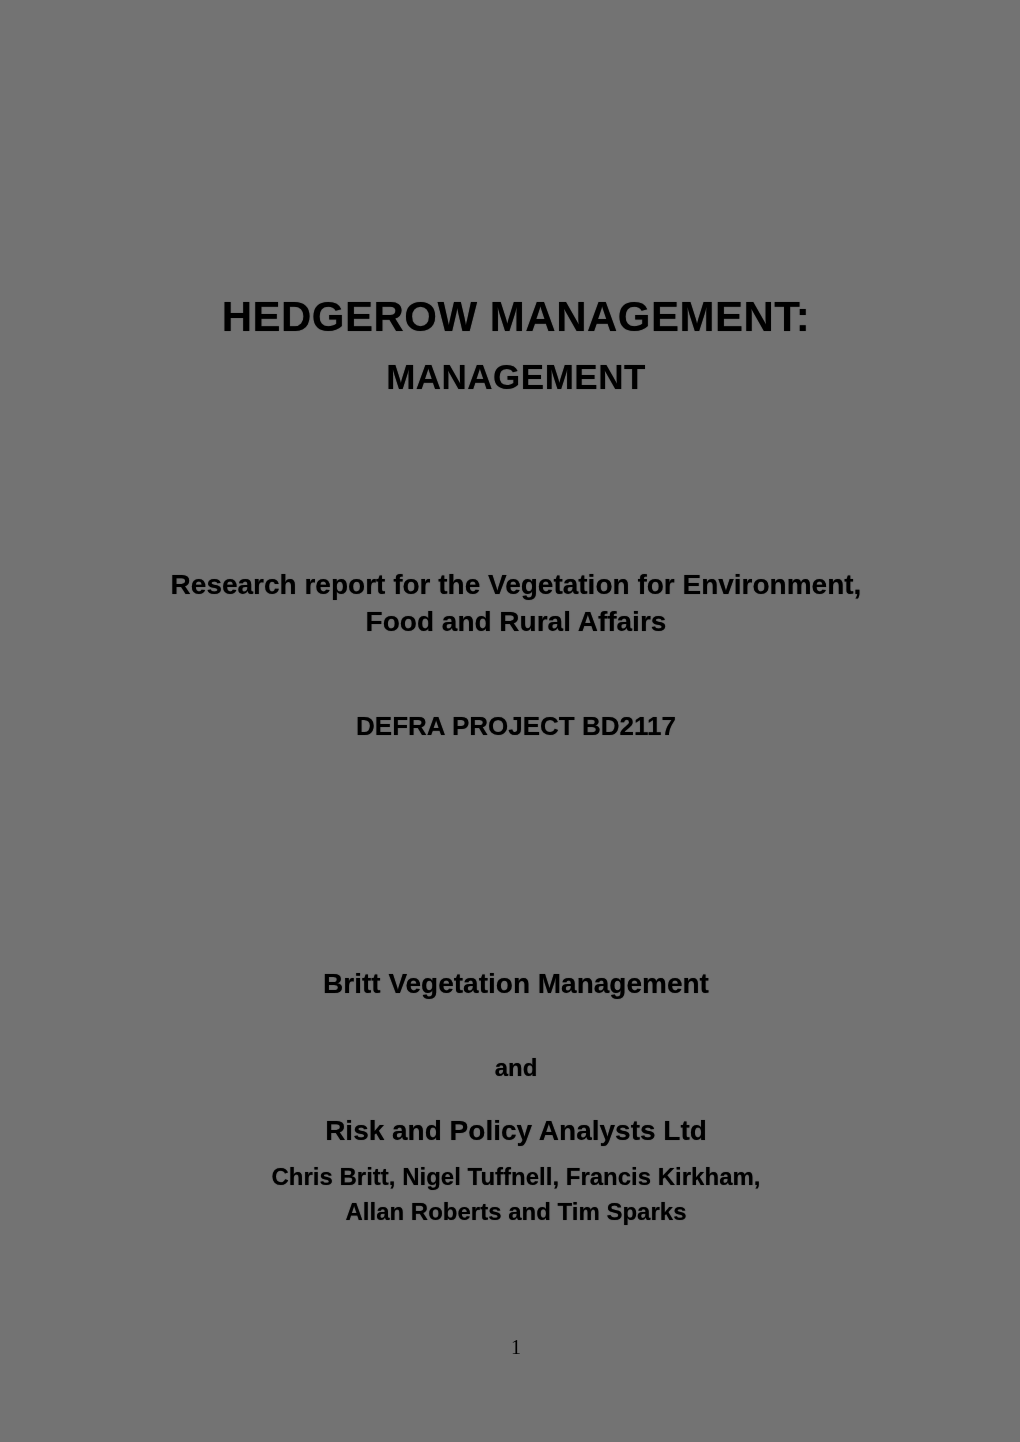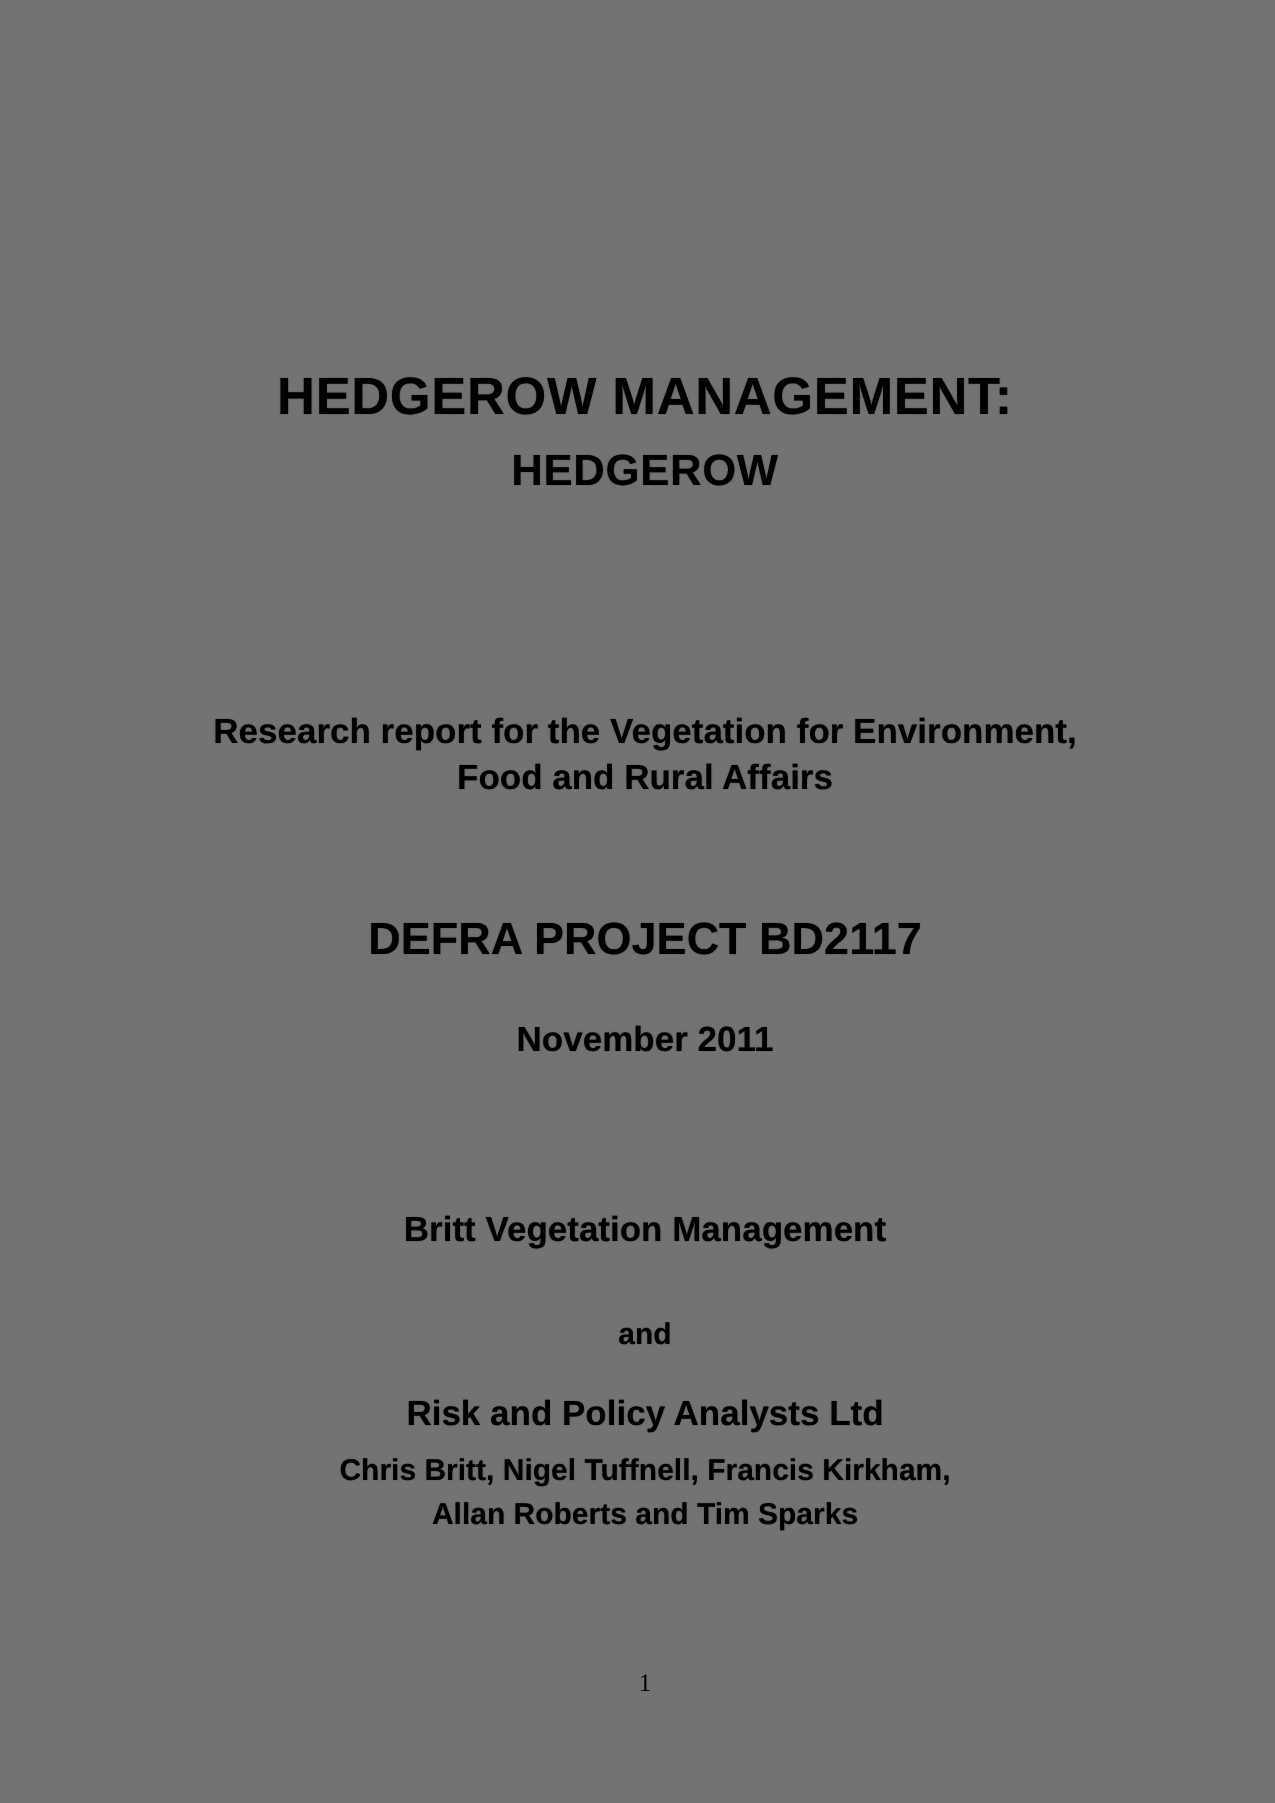--- a/index.html
+++ b/index.html
@@ -40,23 +40,22 @@
     line-height: 63px;
     letter-spacing: 0.5px;
   }
   .report-for {
     top: 566px;
     font-size: 28px;
     line-height: 37px;
   }
   .project-code {
     top: 708px;
-    font-size: 36px;
+    font-size: 26px;
     line-height: 37px;
-    margin-top: 24px;
   }
   .report-date {
     top: 813px;
     font-size: 28px;
     line-height: 37px;
   }
   .org-primary {
     top: 965px;
     font-size: 28px;
     line-height: 37px;
@@ -86,31 +85,30 @@
   }
 </style>
 </head>
 <body>
 
 <div class="doc-page">
 
   <div class="line-block doc-title">HEDGEROW MANAGEMENT:</div>
 
   <div class="line-block doc-subtitle">
-    <div>HEDGEROW</div>
+    <div>MANAGEMENT</div>
   </div>
 
   <div class="line-block report-for">
     <div>Research report for the Vegetation for Environment,</div>
     <div>Food and Rural Affairs</div>
   </div>
 
   <div class="line-block project-code">DEFRA PROJECT BD2117</div>
 
-  <div class="line-block report-date">November 2011</div>
 
   <div class="line-block org-primary">Britt Vegetation Management</div>
 
   <div class="line-block org-conjunction">and</div>
 
   <div class="line-block org-secondary">Risk and Policy Analysts Ltd</div>
 
   <div class="line-block authors">
     <div>Chris Britt, Nigel Tuffnell, Francis Kirkham,</div>
     <div>Allan Roberts and Tim Sparks</div>

